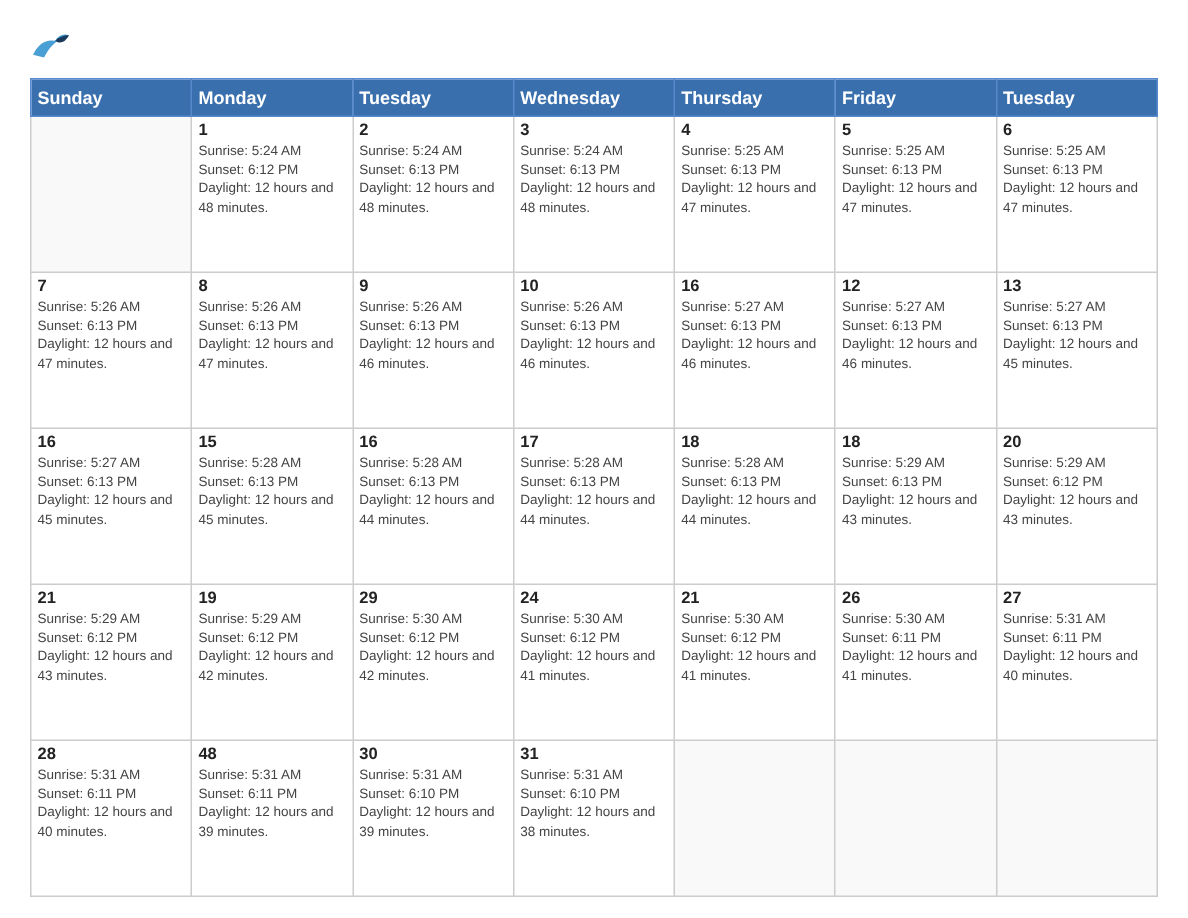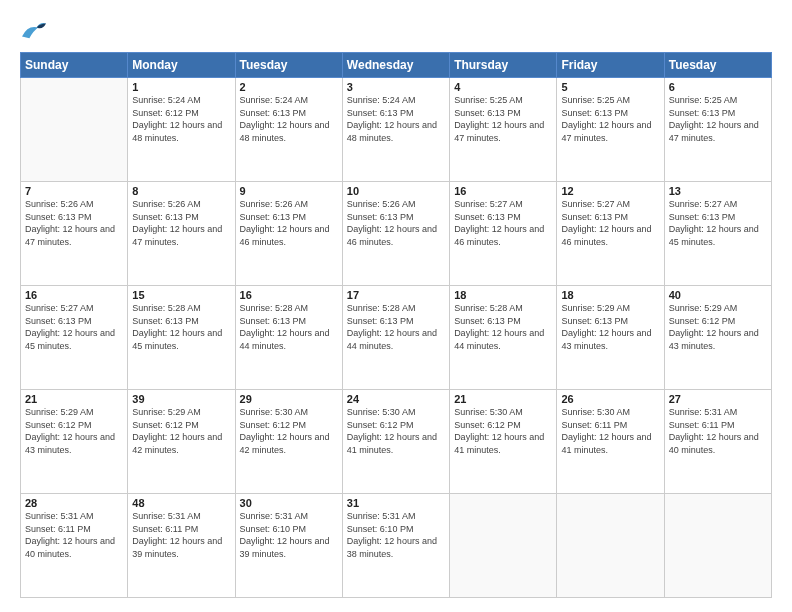--- a/index.html
+++ b/index.html
@@ -209,31 +209,31 @@
           </td>
           <td>
             <span class="day-num">18</span>
             <div class="day-info">Sunrise: 5:28 AM<br>Sunset: 6:13 PM<br>Daylight: 12 hours and 44 minutes.</div>
           </td>
           <td>
             <span class="day-num">18</span>
             <div class="day-info">Sunrise: 5:29 AM<br>Sunset: 6:13 PM<br>Daylight: 12 hours and 43 minutes.</div>
           </td>
           <td>
-            <span class="day-num">40</span>
+            <span class="day-num">20</span>
             <div class="day-info">Sunrise: 5:29 AM<br>Sunset: 6:12 PM<br>Daylight: 12 hours and 43 minutes.</div>
           </td>
         </tr>
         <tr class="week-row">
           <td>
             <span class="day-num">21</span>
             <div class="day-info">Sunrise: 5:29 AM<br>Sunset: 6:12 PM<br>Daylight: 12 hours and 43 minutes.</div>
           </td>
           <td>
-            <span class="day-num">39</span>
+            <span class="day-num">19</span>
             <div class="day-info">Sunrise: 5:29 AM<br>Sunset: 6:12 PM<br>Daylight: 12 hours and 42 minutes.</div>
           </td>
           <td>
             <span class="day-num">29</span>
             <div class="day-info">Sunrise: 5:30 AM<br>Sunset: 6:12 PM<br>Daylight: 12 hours and 42 minutes.</div>
           </td>
           <td>
             <span class="day-num">24</span>
             <div class="day-info">Sunrise: 5:30 AM<br>Sunset: 6:12 PM<br>Daylight: 12 hours and 41 minutes.</div>
           </td>

